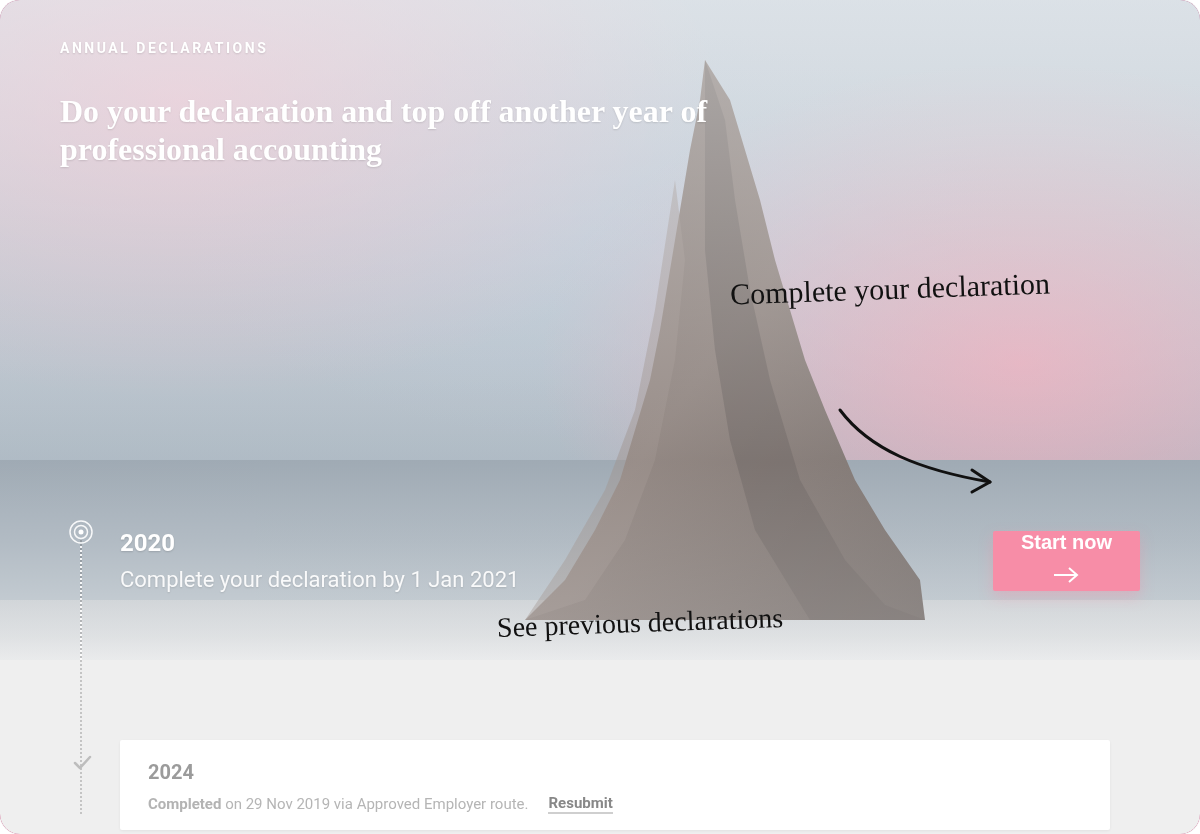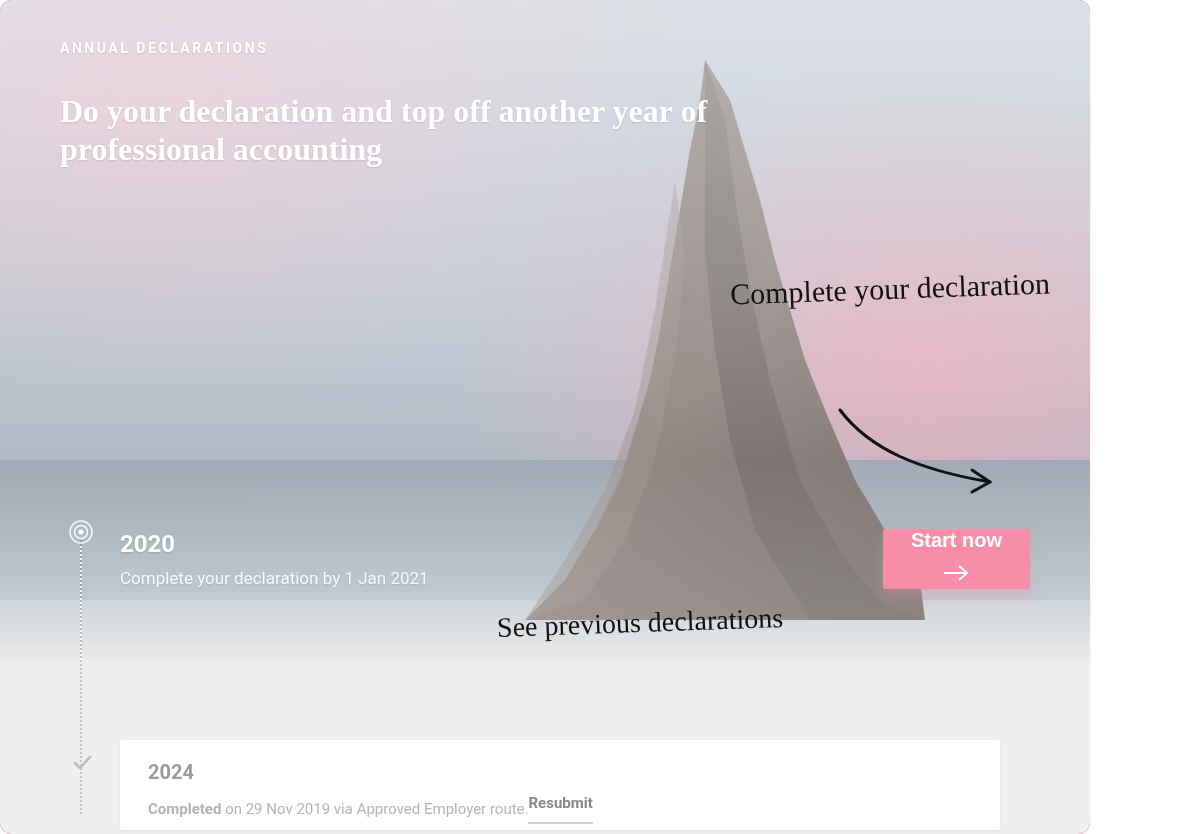--- a/index.html
+++ b/index.html
@@ -1,21 +1,21 @@
 <!DOCTYPE html>
 <html><head>
 <meta charset="utf-8">
 <style>
   * { box-sizing: border-box; margin: 0; padding: 0; }
   html, body { width: 1200px; height: 834px; overflow: hidden; font-family: -apple-system, BlinkMacSystemFont, "Segoe UI", Roboto, Helvetica, Arial, sans-serif; }
   .page {
     position: relative;
-    width: 1090px;
+    width: 1200px;
     height: 834px;
-    border-radius: 12px;
+    border-radius: 20px;
     overflow: hidden;
     background: #be185d;
     box-shadow: 0 0 0 1px rgba(0,0,0,.04);
   }
 
   
   .hero {
     position: relative;
     height: 660px;
     width: 100%;
@@ -91,21 +91,21 @@
     left:120px; top:529px; right:60px;
     display:flex; align-items:center; justify-content:space-between;
   }
   .current-left { color:#fff; }
   .year {
     font-size:24px; font-weight:700; color:#fff;
     text-shadow:0 1px 2px rgba(0,0,0,.15);
   }
   .deadline {
     margin-top:10px;
-    font-size:17px; color:rgba(255,255,255,.92);
+    font-size:22px; color:rgba(255,255,255,.92);
     text-shadow:0 1px 2px rgba(0,0,0,.12);
   }
 
   .start-btn {
     display:inline-flex; align-items:center; gap:12px;
     background:#f78da7; color:#fff;
     border:none; cursor:pointer;
     height:60px; padding:0 28px;
     font-size:20px; font-weight:600;
     border-radius:2px;
@@ -132,26 +132,26 @@
     border-radius:2px;
     box-shadow:0 1px 3px rgba(0,0,0,.06);
     padding:20px 28px 18px;
     height:90px;
   }
   .card .year2 {
     font-size:20px; font-weight:700; color:#9b9b9b;
   }
   .card .status-line{
     margin-top:10px; font-size:15px; color:#b5b5b5;
-    display:flex; align-items:center; gap:0;
+    display:flex; align-items:center; gap:20px;
   }
   .card .status-line .completed{ font-weight:700; color:#b3b3b3; }
   .card .resubmit{
     color:#888; font-weight:700; text-decoration:none;
-    border-bottom:2px solid #cfcfcf; padding-bottom:10px;
+    border-bottom:2px solid #cfcfcf; padding-bottom:0;
     cursor:pointer;
   }
 
   .check {
     position:absolute;
     left:72px; top:92px;
     width:20px; height:20px;
     color:#bdbdbd;
   }
 

